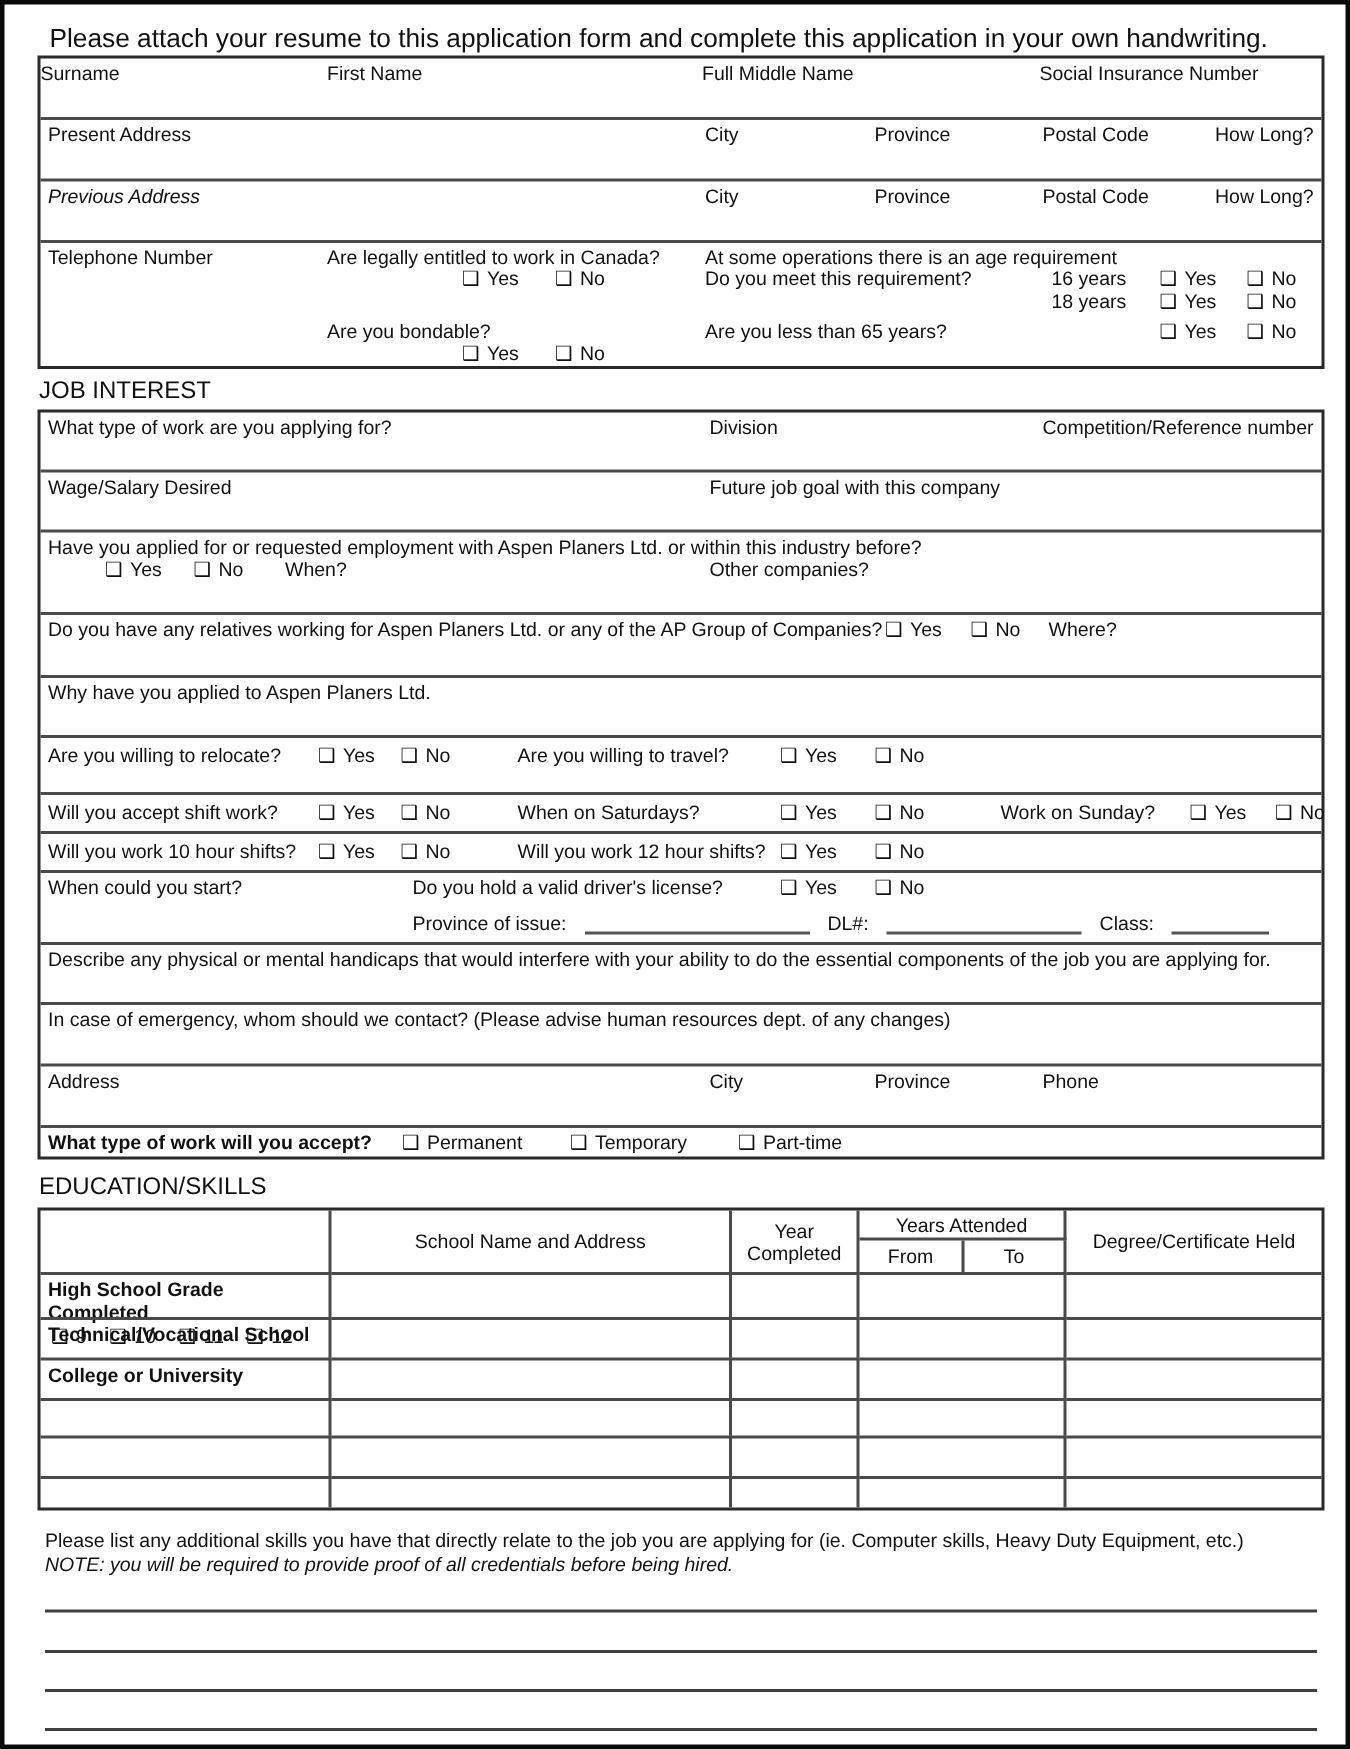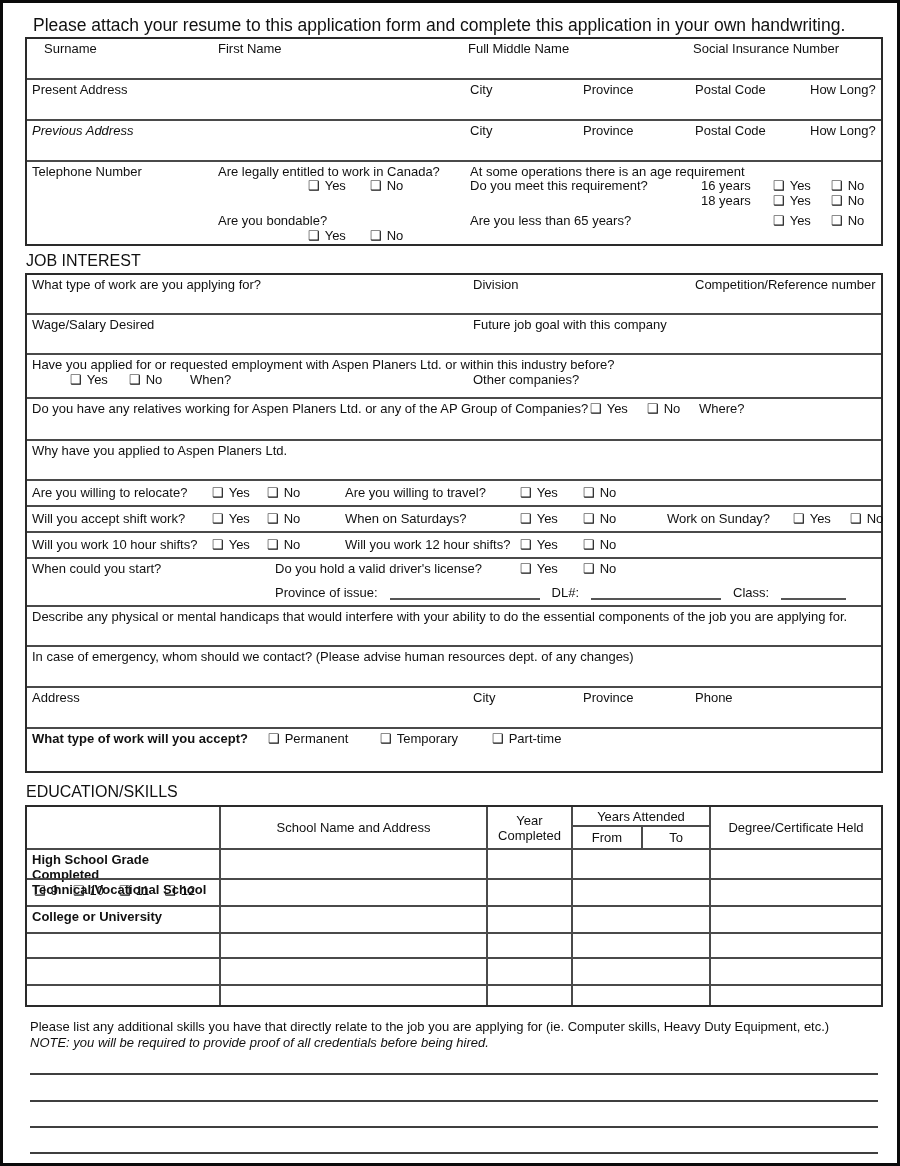--- a/index.html
+++ b/index.html
@@ -50,21 +50,21 @@
 </style>
 </head>
 <body>
 
 <div id="page">
 
   <div class="title">Please attach your resume to this application form and complete this application in your own handwriting.</div>
 
   <div class="tbl" style="top:34px;height:209px;">
     <div class="row first" style="height:39px;">
-      <span class="lbl" style="left:17px;">Surname</span>
+      <span class="lbl" style="left:0;">Surname</span>
       <span class="lbl" style="left:191px;">First Name</span>
       <span class="lbl" style="left:441px;">Full Middle Name</span>
       <span class="lbl" style="left:666px;">Social Insurance Number</span>
     </div>
     <div class="row" style="height:41px;">
       <span class="lbl" style="left:5px;">Present Address</span>
       <span class="lbl" style="left:443px;">City</span>
       <span class="lbl" style="left:556px;">Province</span>
       <span class="lbl" style="left:668px;">Postal Code</span>
       <span class="lbl" style="left:783px;">How Long?</span>
@@ -103,37 +103,37 @@
   <div class="tbl" style="top:270px;height:500px;">
     <div class="row first" style="height:38px;">
       <span class="lbl" style="left:5px;">What type of work are you applying for?</span>
       <span class="lbl" style="left:446px;">Division</span>
       <span class="lbl" style="left:668px;">Competition/Reference number</span>
     </div>
     <div class="row" style="height:40px;">
       <span class="lbl" style="left:5px;">Wage/Salary Desired</span>
       <span class="lbl" style="left:446px;">Future job goal with this company</span>
     </div>
-    <div class="row" style="height:44px;text-decoration:underline;">
+    <div class="row" style="height:55px;text-decoration:underline;">
       <span class="lbl" style="left:5px;">Have you applied for or requested employment with Aspen Planers Ltd. or within this industry before?</span>
       <span class="cb" style="left:43px;top:17px;"><i class="bx">❑</i><i class="cl">Yes</i></span>
       <span class="cb" style="left:102px;top:17px;"><i class="bx">❑</i><i class="cl">No</i></span>
       <span class="lbl" style="left:163px;top:17px;">When?</span>
       <span class="lbl" style="left:446px;top:17px;">Other companies?</span>
     </div>
     <div class="row" style="height:42px;">
       <span class="lbl" style="left:5px;">Do you have any relatives working for Aspen Planers Ltd. or any of the AP Group of Companies?</span>
       <span class="cb" style="left:563px;top:2px;"><i class="bx">❑</i><i class="cl">Yes</i></span>
       <span class="cb" style="left:620px;top:2px;"><i class="bx">❑</i><i class="cl">No</i></span>
       <span class="lbl" style="left:672px;">Where?</span>
     </div>
     <div class="row" style="height:40px;">
       <span class="lbl" style="left:5px;">Why have you applied to Aspen Planers Ltd.</span>
     </div>
-    <div class="row" style="height:26px;">
+    <div class="row" style="height:38px;">
       <span class="lbl" style="left:5px;top:4px;">Are you willing to relocate?</span>
       <span class="cb" style="left:185px;top:4px;"><i class="bx">❑</i><i class="cl">Yes</i></span>
       <span class="cb" style="left:240px;top:4px;"><i class="bx">❑</i><i class="cl">No</i></span>
       <span class="lbl" style="left:318px;top:4px;">Are you willing to travel?</span>
       <span class="cb" style="left:493px;top:4px;"><i class="bx">❑</i><i class="cl">Yes</i></span>
       <span class="cb" style="left:556px;top:4px;"><i class="bx">❑</i><i class="cl">No</i></span>
     </div>
     <div class="row" style="height:26px;">
       <span class="lbl" style="left:5px;top:4px;">Will you accept shift work?</span>
       <span class="cb" style="left:185px;top:4px;"><i class="bx">❑</i><i class="cl">Yes</i></span>

